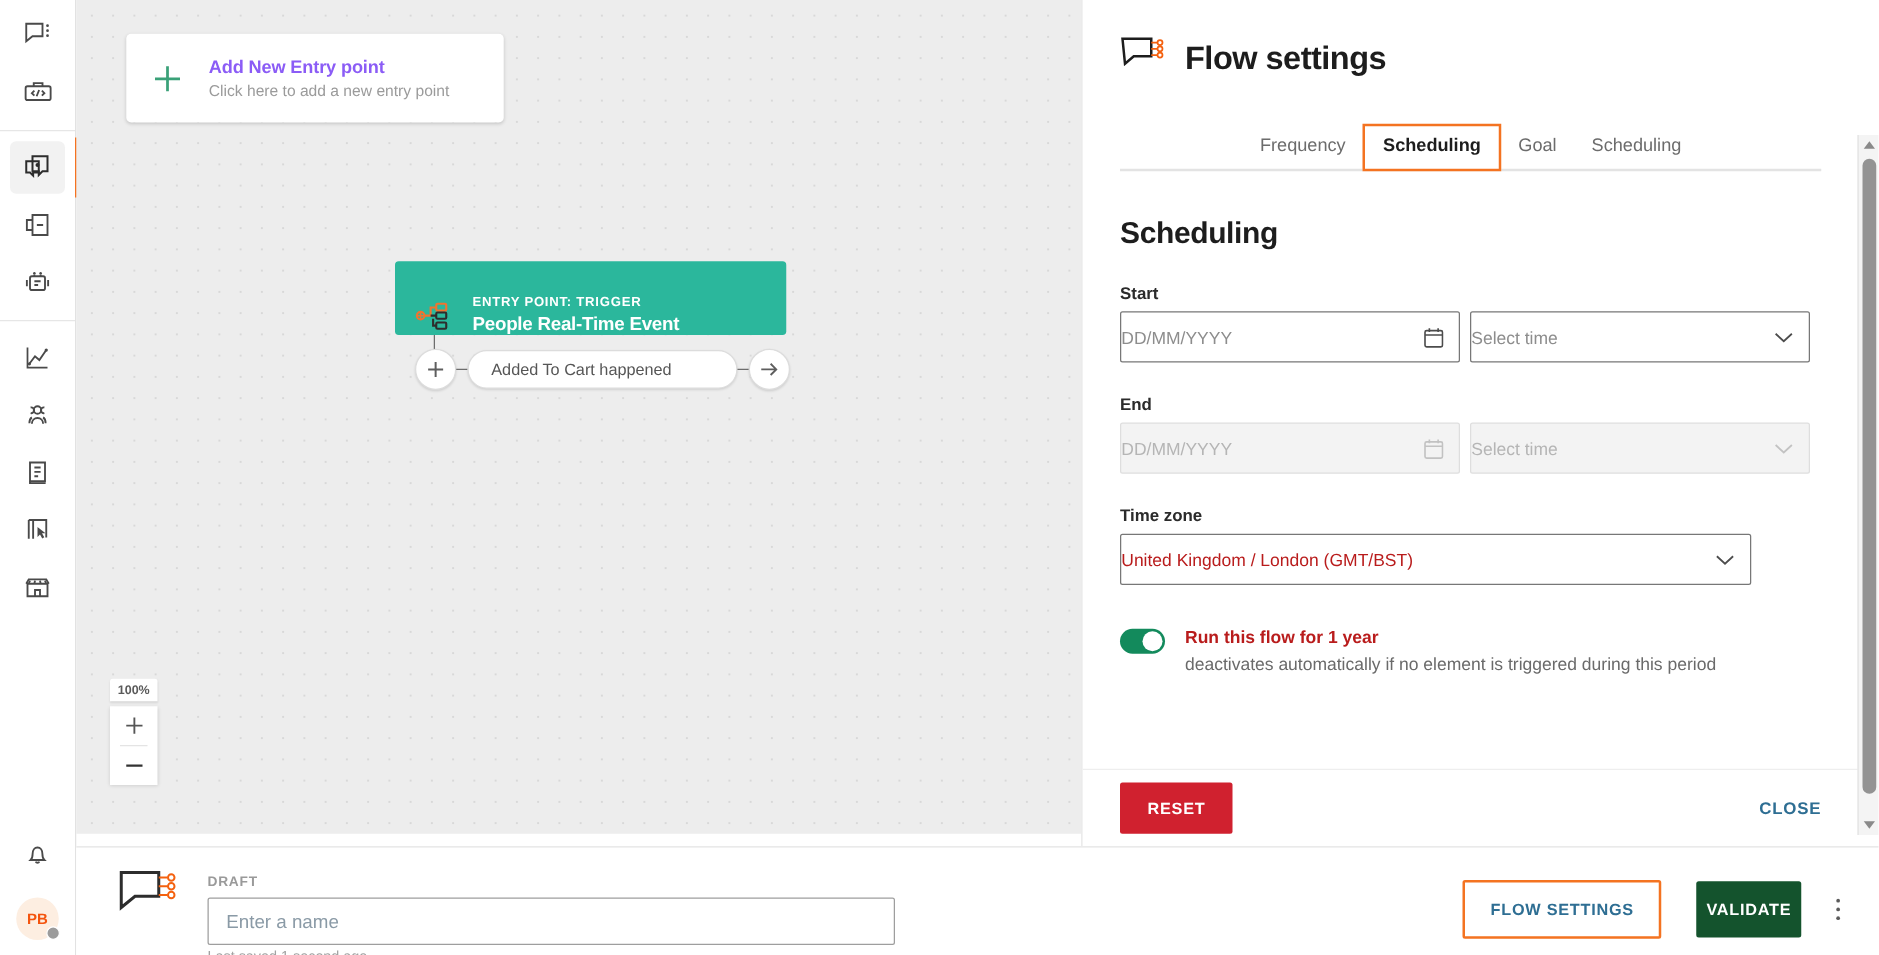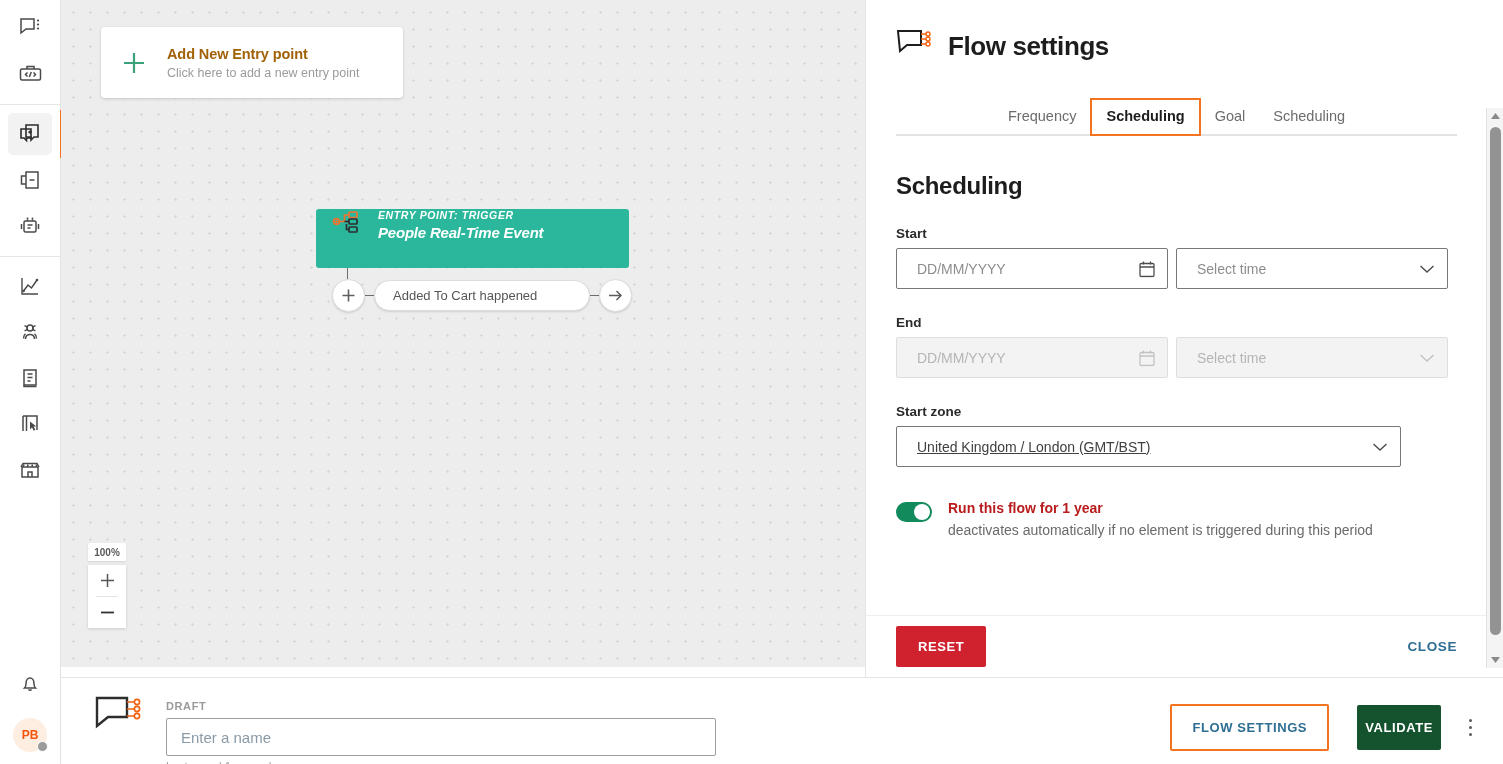--- a/index.html
+++ b/index.html
@@ -70,30 +70,29 @@
     width: 302px; height: 71px;
     background: #fff; border-radius: 4px;
     box-shadow: 0 1px 3px rgba(0,0,0,.17);
     display: flex; align-items: center;
     cursor: pointer;
   }
   .entry-add-plus {
     width: 66px; display: flex; align-items: center; justify-content: center;
     color: #3aa178;
   }
-  .entry-add-txt .t1 { font-size: 14.5px; font-weight: bold; color: #a16207; letter-spacing: -.1px; }
+  .entry-add-txt .t1 { font-size: 14.5px; font-weight: bold; color: #8b5cf6; letter-spacing: -.1px; }
   .entry-add-txt .t2 { font-size: 12.5px; color: #9b9b9b; margin-top: 4px; }
 
   .node {
     position: absolute; left: 255px; top: 209px;
     width: 313px; height: 59px;
     background: #2bb79c; border-radius: 3px;
-    display: flex; align-items: flex-start;
+    display: flex; align-items: flex-end;
     cursor: pointer;
-    font-style: italic;
   }
   .node-ico { width: 62px; display: flex; align-items: center; justify-content: center; }
   .node-txt .kicker {
     font-size: 10.5px; font-weight: bold; color: #ffffff;
     letter-spacing: .6px;
   }
   .node-txt .title {
     font-size: 15px; font-weight: bold; color: #fff; margin-top: 3px; letter-spacing: -.2px;
   }
 
@@ -168,26 +167,26 @@
   }
 
   .section-title { margin: 36px 0 0 30px; font-size: 24px; font-weight: bold; color: #1d1d1d; letter-spacing: -.3px; }
 
   .fgroup { margin: 26px 0 0 30px; }
   .flabel { font-size: 13.5px; font-weight: bold; color: #2b2b2b; margin-bottom: 7px; }
   .frow { display: flex; gap: 8px; }
   .fld {
     position: relative; height: 41px;
     border: 1px solid #777; border-radius: 2px; background: #fff;
-    display: flex; align-items: center; padding: 0 20px;
+    display: flex; align-items: center; padding: 0 0;
     font-size: 14px; color: #8d8d8d;
   }
   .fld.date { width: 272px; }
   .fld.time { width: 272px; }
-  .fld.tz { width: 505px; color: #404040; text-decoration: underline; }
+  .fld.tz { width: 505px; color: #b91c1c; }
   .fld.disabled { background: #f3f3f3; border-color: #dedede; color: #b5b5b5; }
   .fld .suffix { position: absolute; right: 12px; top: 50%; transform: translateY(-50%); display: flex; }
 
   .toggle-row { margin: 33px 0 0 30px; display: flex; align-items: flex-start; }
   .switch {
     width: 36px; height: 20px; border-radius: 10px; background: #138a5c;
     position: relative; flex: 0 0 auto; margin-top: 2px; cursor: pointer;
   }
   .switch .knob {
     position: absolute; right: 2px; top: 2px;
@@ -538,21 +537,21 @@
             <span class="suffix">
               <svg width="16" height="10" viewBox="0 0 16 10" fill="none" stroke="#c2c2c2" stroke-width="1.4">
                 <path d="M1.5 2 8 8l6.5-6"></path>
               </svg>
             </span>
           </div>
         </div>
       </div>
 
       <div class="fgroup">
-        <div class="flabel">Start zone</div>
+        <div class="flabel">Time zone</div>
         <div class="fld tz">
           <span>United Kingdom / London (GMT/BST)</span>
           <span class="suffix">
             <svg width="16" height="10" viewBox="0 0 16 10" fill="none" stroke="#4c4c4c" stroke-width="1.4">
               <path d="M1.5 2 8 8l6.5-6"></path>
             </svg>
           </span>
         </div>
       </div>
 

